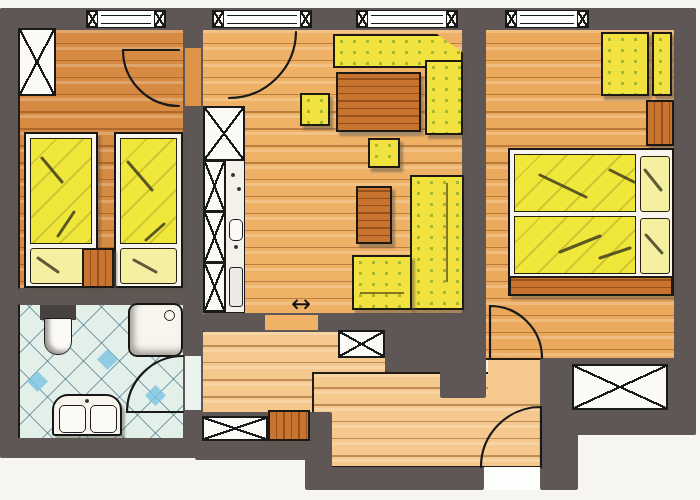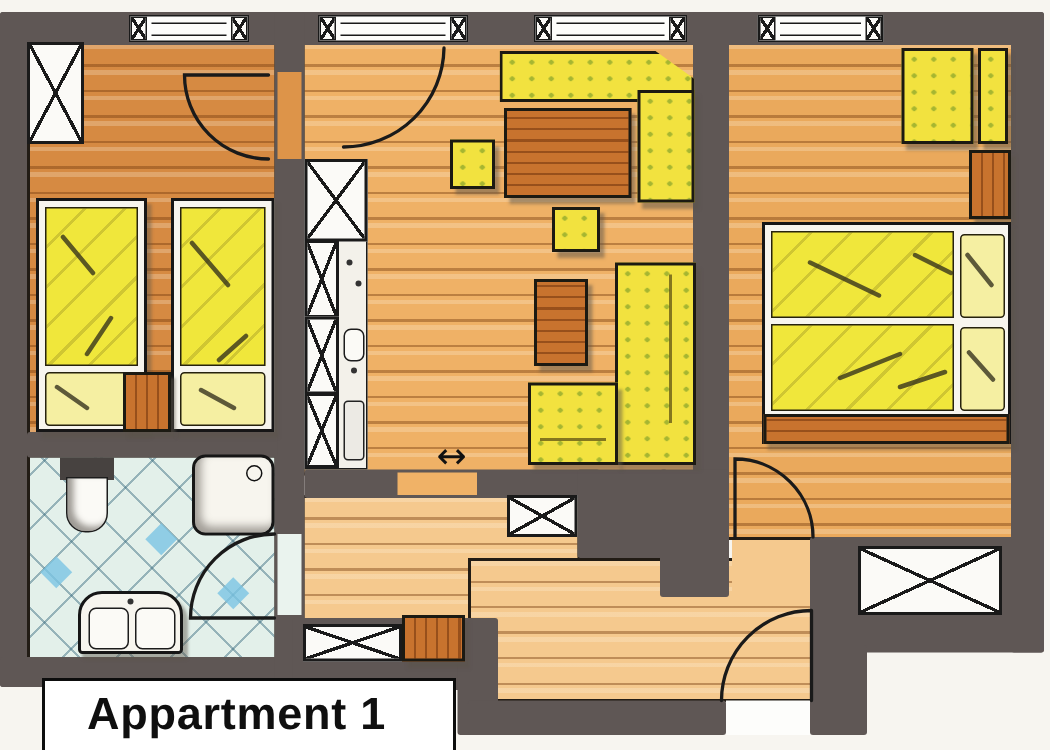--- a/index.html
+++ b/index.html
@@ -201,17 +201,14 @@
     </g>
     <g stroke="#33301c" stroke-width="3" opacity="0.78" fill="none" stroke-linecap="round">
       <path d="M42,158 l20,24 M74,212 l-16,24 M38,258 l20,14"></path>
       <path d="M128,162 l24,28 M164,224 l-18,16 M134,260 l22,12"></path>
       <path d="M540,175 l46,22 M560,252 l40,-16 M610,170 l24,12 M600,258 l30,-10"></path>
       <path d="M645,170 l16,20 M646,235 l16,18"></path>
     </g>
     <text x="291" y="312" font-family="DejaVu Sans, sans-serif" font-size="24" fill="#111">↔</text>
   </svg>
 
-  <div class="label">
-    <span>Appartment 1</span>
-  </div>
 
 </div>
 
 </body></html>

